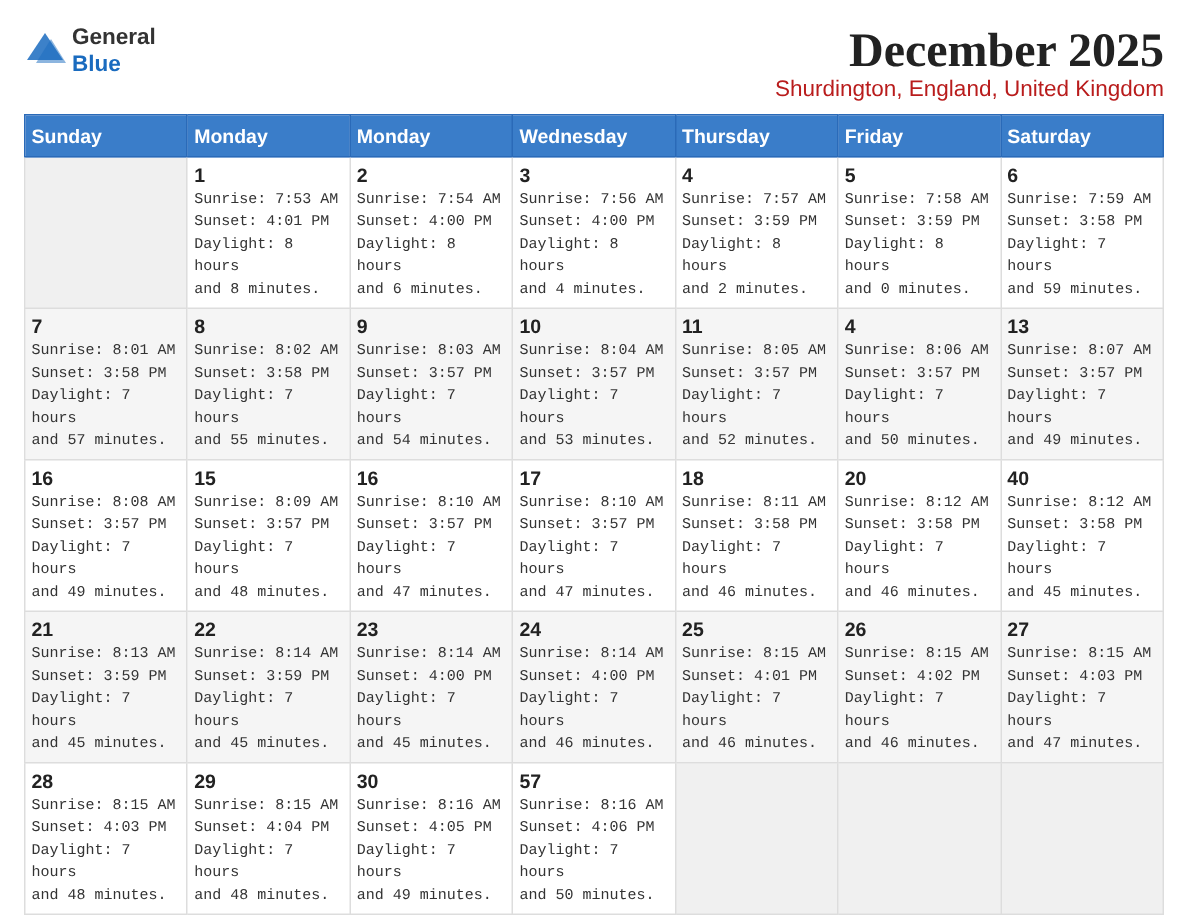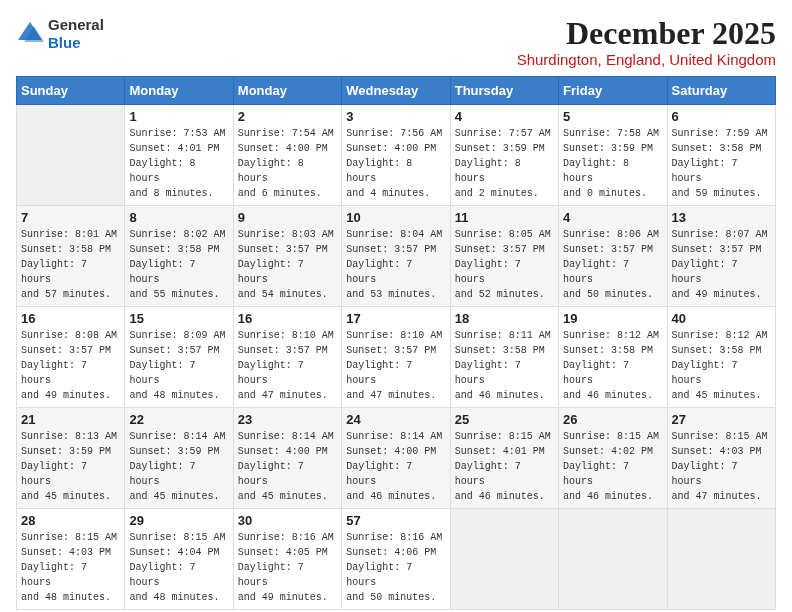--- a/index.html
+++ b/index.html
@@ -203,21 +203,21 @@
         </td>
         <td>
           <span class="day-num">17</span>
           <div class="day-info">Sunrise: 8:10 AM<br>Sunset: 3:57 PM<br>Daylight: 7 hours<br>and 47 minutes.</div>
         </td>
         <td>
           <span class="day-num">18</span>
           <div class="day-info">Sunrise: 8:11 AM<br>Sunset: 3:58 PM<br>Daylight: 7 hours<br>and 46 minutes.</div>
         </td>
         <td>
-          <span class="day-num">19</span>
+          <span class="day-num">20</span>
           <div class="day-info">Sunrise: 8:12 AM<br>Sunset: 3:58 PM<br>Daylight: 7 hours<br>and 46 minutes.</div>
         </td>
         <td>
           <span class="day-num">40</span>
           <div class="day-info">Sunrise: 8:12 AM<br>Sunset: 3:58 PM<br>Daylight: 7 hours<br>and 45 minutes.</div>
         </td>
       </tr>
       <tr>
         <td>
           <span class="day-num">21</span>

